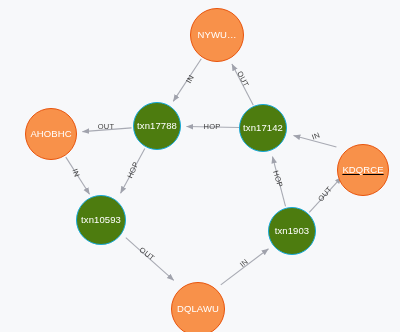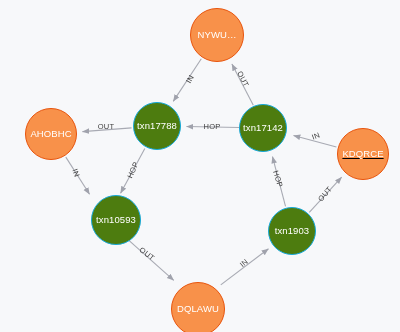--- a/index.html
+++ b/index.html
@@ -86,33 +86,33 @@
         <line x1="220.74180437771813" y1="284.8226796721491" x2="268.4602375739409" y2="248.7800333218106" stroke="#a8aab3" stroke-width="1.1" marker-end="url(#arrowhead)"></line>
       </g>
   </svg>
   <div id="node-layer">
       <div class="node account" style="left: 190px; top: 8px; width: 54px; height: 54px;">
         <span class="node-label">NYWU…</span>
       </div>
       <div class="node account" style="left: 25px; top: 108px; width: 52px; height: 52px;">
         <span class="node-label">AHOBHC</span>
       </div>
-      <div class="node account" style="left: 337px; top: 128px; width: 52px; height: 52px; text-decoration: underline;">
+      <div class="node account" style="left: 337px; top: 144px; width: 52px; height: 52px; text-decoration: underline;">
         <span class="node-label">KDQRCE</span>
       </div>
       <div class="node account" style="left: 171px; top: 282px; width: 54px; height: 54px;">
         <span class="node-label">DQLAWU</span>
       </div>
       <div class="node txn" style="left: 133px; top: 102px; width: 48px; height: 48px;">
         <span class="node-label">txn17788</span>
       </div>
       <div class="node txn" style="left: 239px; top: 104px; width: 48px; height: 48px;">
         <span class="node-label">txn17142</span>
       </div>
-      <div class="node txn" style="left: 91px; top: 195px; width: 50px; height: 50px;">
+      <div class="node txn" style="left: 76px; top: 195px; width: 50px; height: 50px;">
         <span class="node-label">txn10593</span>
       </div>
       <div class="node txn" style="left: 268px; top: 207px; width: 48px; height: 48px; text-align: center;">
         <span class="node-label">txn1903</span>
       </div>
     </div>
   <div id="edge-label-layer">
       <div class="edge-label" style="left: 190px; top: 79px; transform: translate(-50%, -50%) rotate(-62deg);">IN</div>
       <div class="edge-label" style="left: 243px; top: 79px; transform: translate(-50%, -50%) rotate(63deg);">OUT</div>
       <div class="edge-label" style="left: 106px; top: 126px; transform: translate(-50%, -50%) rotate(0deg);">OUT</div>

